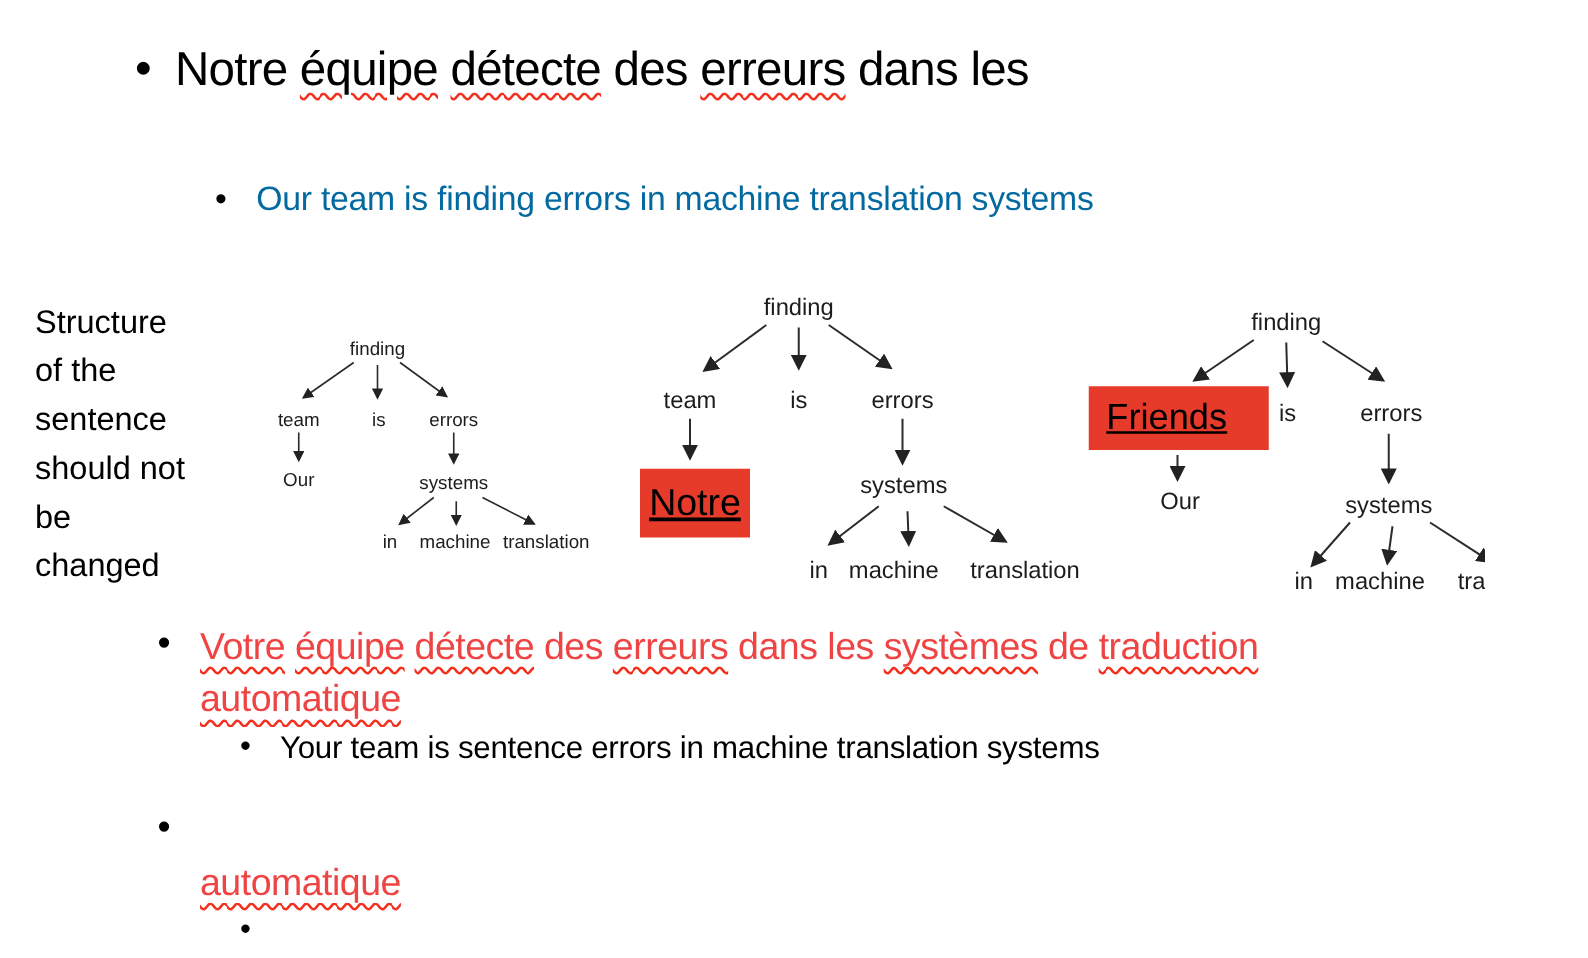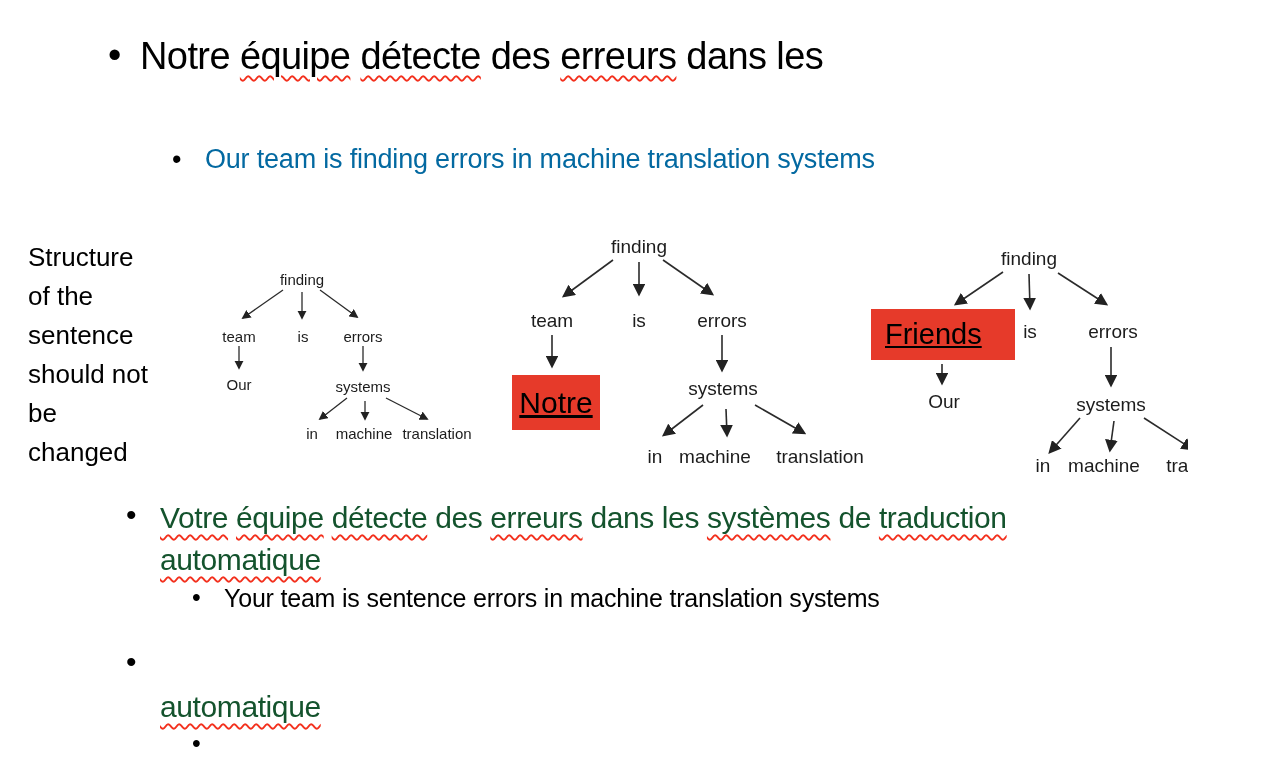--- a/index.html
+++ b/index.html
@@ -30,21 +30,21 @@
   .tnode{position:absolute;transform:translateX(-50%);white-space:nowrap;color:#1c1c1c;}
   .tree1 .tnode{font-size:15px;}
   .tree2 .tnode,.tree3 .tnode{font-size:19px;}
   .hl-box{
     position:absolute;background:#e63a2a;color:#000000;
     display:flex;align-items:center;white-space:nowrap;text-decoration:underline;
   }
   .hl-your{left:12px;top:145px;width:88px;height:55px;font-size:30px;justify-content:center;}
   .hl-friends{left:3px;top:67px;width:144px;height:51px;font-size:29px;padding-left:14px;box-sizing:border-box;}
   
-  .b2-line{font-size:30px;letter-spacing:-0.4px;line-height:42px;white-space:nowrap;color:#14532d;}
+  .b2-line{font-size:30px;letter-spacing:-0.4px;line-height:42px;white-space:nowrap;color:#ef4444;}
   .sub2-en{font-size:25px;letter-spacing:-0.2px;white-space:nowrap;color:#000;}
   .page-num{font-size:30px;color:#000;}
 </style>
 </head>
 <body>
 
 <div class="slide">
 
   <span class="dot" style="left:108px;top:34px;font-size:38px;"></span>
   <div class="abs title-line" style="left:140px;top:32px;"><span>Notre </span><span class="wavy">équipe</span><span> </span><span class="wavy">détecte</span><span> des </span><span class="wavy">erreurs</span><span> dans les</span></div>

